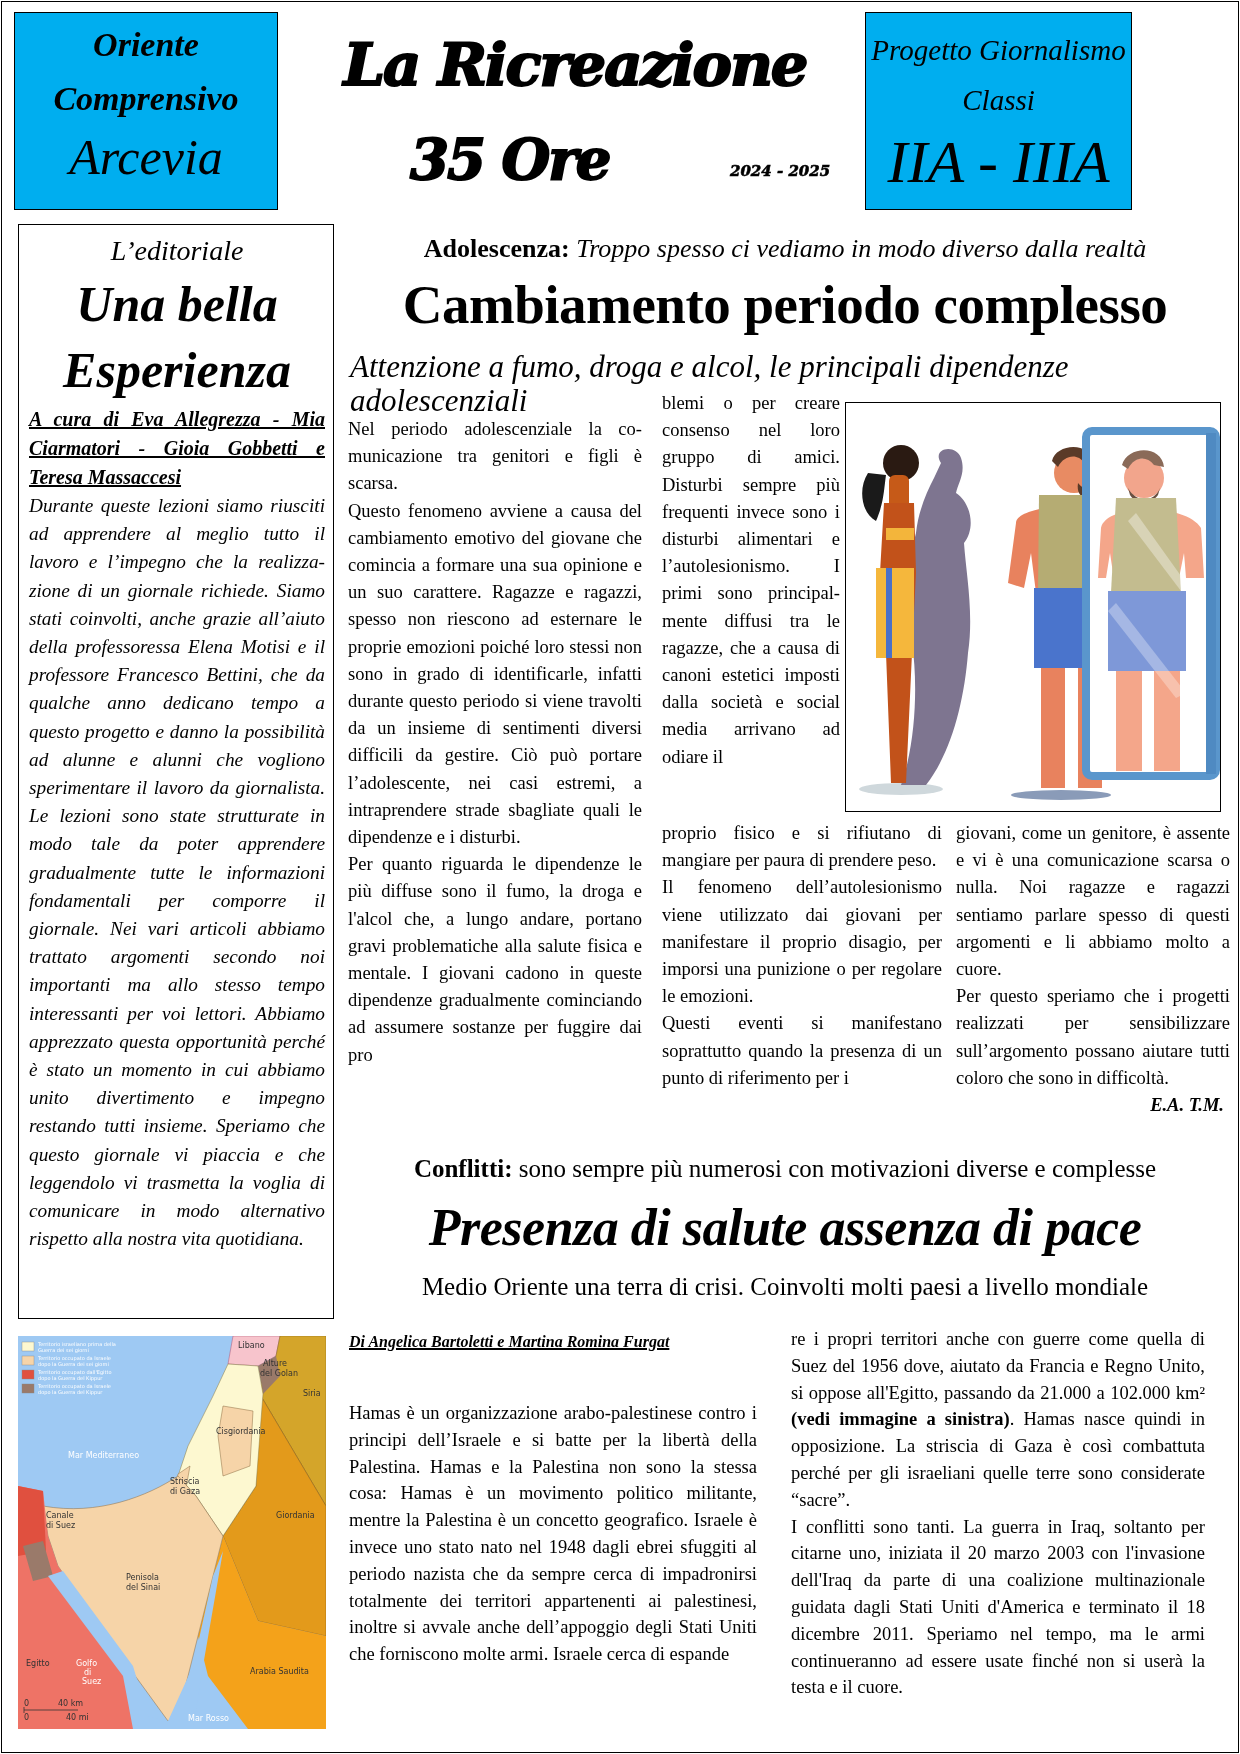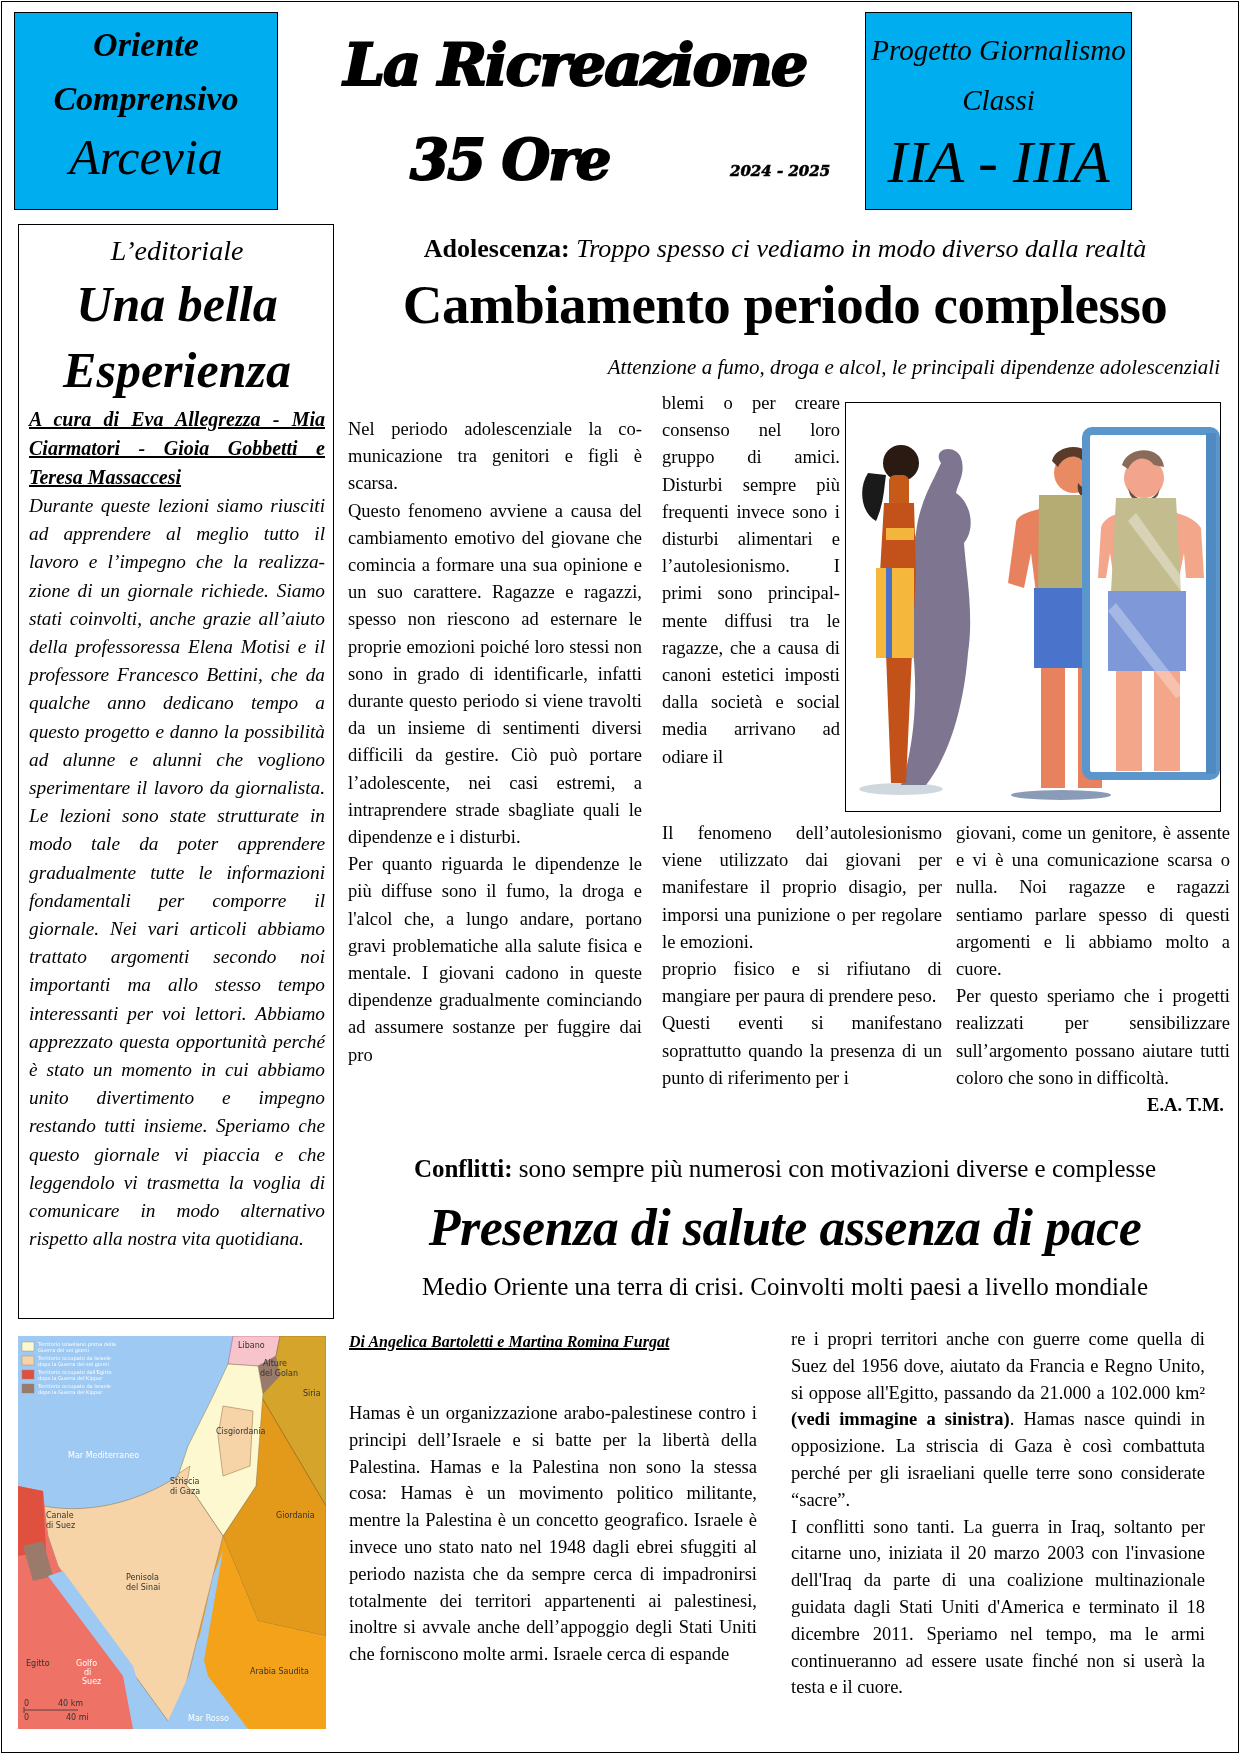--- a/index.html
+++ b/index.html
@@ -29,29 +29,29 @@
   .ed-title { font-style: italic; font-weight: bold; font-size: 50px; text-align: center; line-height: 58px; margin-top: 6px; }
   .ed-title .t2 { display: block; margin-top: 8px; }
   .ed-byline { font-style: italic; font-weight: bold; text-decoration: underline; text-decoration-thickness: 2px; font-size: 20px; line-height: 29px; text-align: justify; margin-top: 6px; }
   .ed-body { font-style: italic; font-size: 19.3px; line-height: 28.2px; text-align: justify; hyphens: manual; }
 
   
   .kicker-adol { position: absolute; left: 350px; top: 232px; width: 870px; text-align: center; font-size: 26px; line-height: 34px; }
   .kicker-adol b { font-weight: bold; }
   .kicker-adol i { font-style: italic; }
   .headline-adol { position: absolute; left: 350px; top: 272px; width: 870px; text-align: center; font-size: 55px; font-weight: bold; line-height: 66px; letter-spacing: -0.5px; }
-  .deck-adol { position: absolute; left: 350px; top: 350px; width: 870px; text-align: right; font-size: 21px; font-style: italic; line-height: 34px; }
+  .deck-adol { position: absolute; left: 350px; top: 350px; width: 870px; text-align: left; font-size: 31px; font-style: italic; line-height: 34px; }
 
   .col { position: absolute; font-size: 18.5px; line-height: 27.2px; text-align: justify; }
   .col p { margin: 0; }
   .col-a1 { left: 348px; top: 416px; width: 294px; }
   .col-a2 { left: 662px; top: 390px; width: 178px; }
   .col-a2b { left: 662px; top: 820px; width: 280px; }
   .col-a3 { left: 956px; top: 820px; width: 274px; }
-  .sig { font-weight: bold; float: right; margin-right: 6px; }
+  .sig { font-style: italic; font-weight: bold; float: right; margin-right: 6px; }
 
   .illustration { position: absolute; left: 845px; top: 402px; width: 376px; height: 410px; border: 1px solid #000; background: #fff; overflow: hidden; }
 
   
   .kicker-conf { position: absolute; left: 350px; top: 1152px; width: 870px; text-align: center; font-size: 25px; line-height: 34px; }
   .headline-conf { position: absolute; left: 350px; top: 1196px; width: 870px; text-align: center; font-size: 52px; font-style: italic; font-weight: bold; line-height: 64px; letter-spacing: -0.5px; }
   .deck-conf { position: absolute; left: 350px; top: 1270px; width: 870px; text-align: center; font-size: 25px; line-height: 34px; }
 
   .byline-conf { position: absolute; left: 349px; top: 1326px; width: 408px; font-style: italic; font-weight: bold; text-decoration: underline; text-decoration-thickness: 2px; font-size: 16px; line-height: 32px; text-align: justify; }
   .col-c1 { left: 349px; top: 1400px; width: 408px; line-height: 26.8px; }
@@ -148,22 +148,22 @@
     <path d="M270 95 L 330 95 L 335 190 L 265 190 Z" fill="#c3bc8f"></path>
     <rect x="262" y="188" width="78" height="80" fill="#7e98d8"></rect>
     <rect x="270" y="268" width="26" height="100" fill="#f4a68a"></rect>
     <rect x="308" y="268" width="26" height="100" fill="#f4a68a"></rect>
     <path d="M290 110 L 340 180 L 335 188 L 282 118 Z" fill="#ffffff" opacity="0.35"></path>
     <path d="M270 200 L 340 290 L 330 295 L 262 208 Z" fill="#ffffff" opacity="0.3"></path>
   </svg>
 </div>
 
 <div class="col col-a2b">
+  <p>proprio fisico e si rifiutano di mangiare per paura di prendere peso.</p>
   <p>Il fenomeno dell’autolesionismo viene utilizzato dai giovani per manifestare il proprio disagio, per imporsi una punizione o per regolare le emozioni.</p>
-  <p>proprio fisico e si rifiutano di mangiare per paura di prendere peso.</p>
   <p>Questi eventi si manifestano soprattutto quando la presenza di un punto di riferimento per i</p>
 </div>
 
 <div class="col col-a3">
   <p>giovani, come un genitore, è assente e vi è una comunicazio­ne scarsa o nulla. Noi ragazze e ragazzi sentiamo parlare spesso di questi argomenti e li abbiamo molto a cuore.</p>
   <p><span>Per questo speriamo che i pro­getti realizzati per sensibilizzare sull’argomento possano aiutare tutti coloro che sono in difficol­tà.</span><span class="sig">E.A. T.M.</span></p>
 </div>
 
 <div class="kicker-conf">
   <b>Conflitti:</b>

